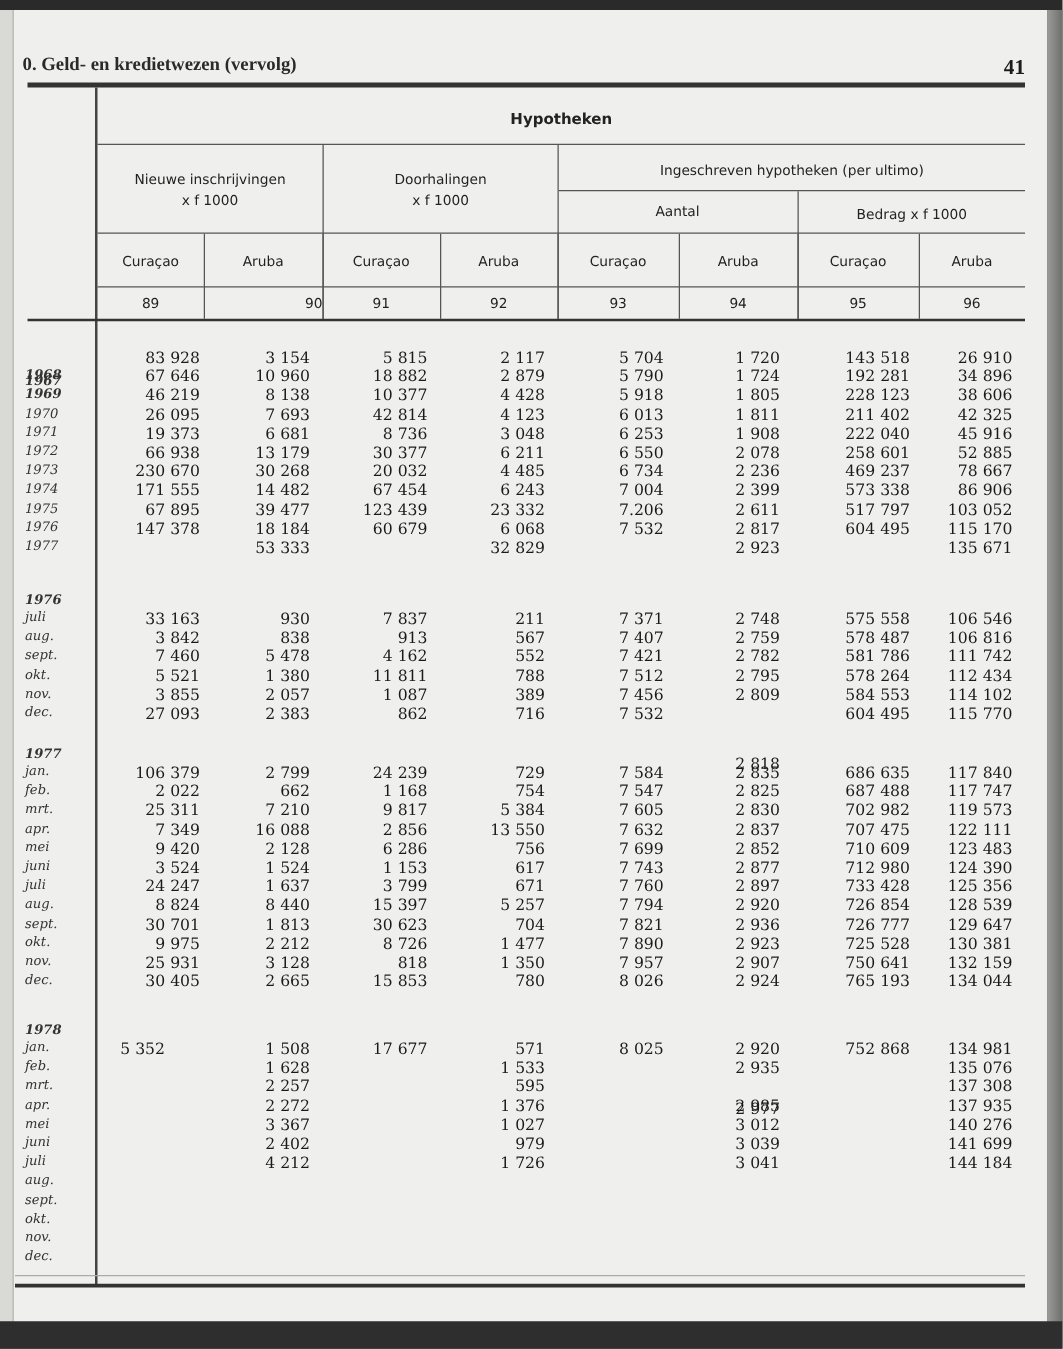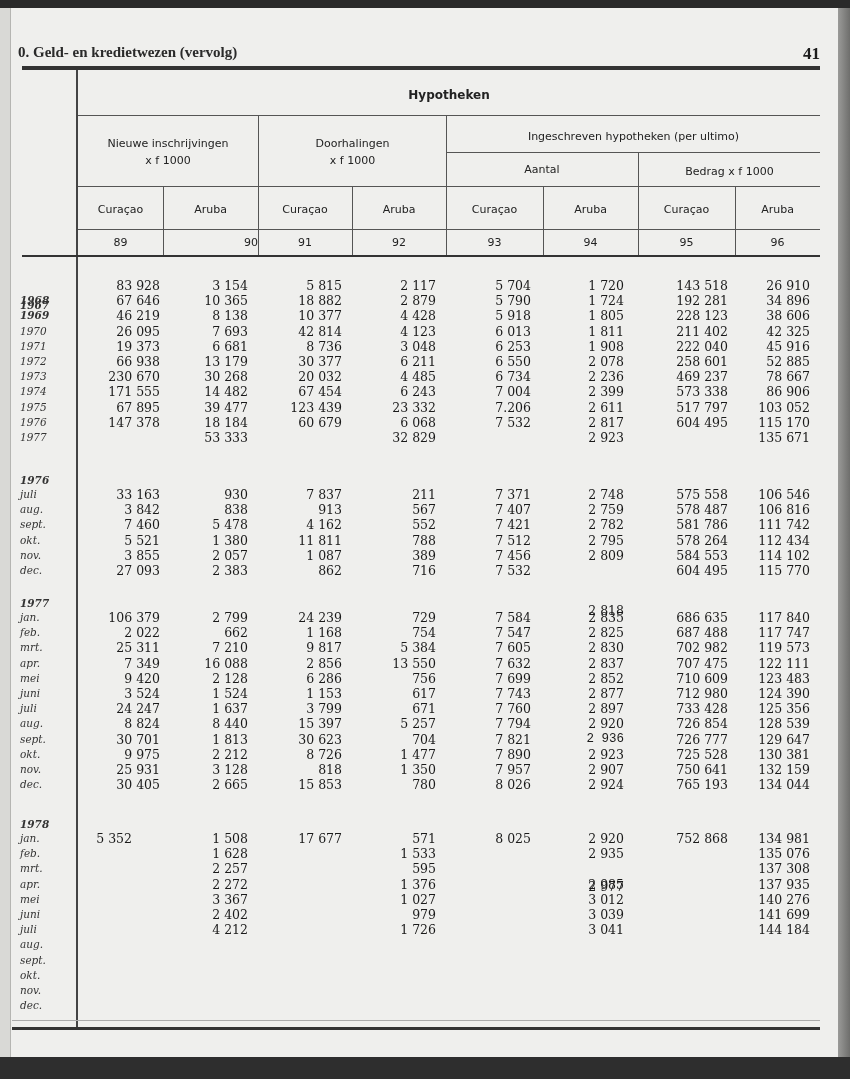--- a/index.html
+++ b/index.html
@@ -127,21 +127,21 @@
     <div class="cell" style="top: 278px; right: 690px;">83 928</div>
     <div class="cell" style="top: 278px; right: 602px;">3 154</div>
     <div class="cell" style="top: 278px; right: 508px;">5 815</div>
     <div class="cell" style="top: 278px; right: 414px;">2 117</div>
     <div class="cell" style="top: 278px; right: 319px;">5 704</div>
     <div class="cell" style="top: 278px; right: 226px;">1 720</div>
     <div class="cell" style="top: 278px; right: 122px;">143 518</div>
     <div class="cell" style="top: 278px; right: 40px;">26 910</div>
     <div class="rowlabel bold" style="top: 294.2px;">1968</div>
     <div class="cell" style="top: 293.2px; right: 690px;">67 646</div>
-    <div class="cell" style="top: 293.2px; right: 602px;">10 365</div>
+    <div class="cell" style="top: 293.2px; right: 602px;">10 960</div>
     <div class="cell" style="top: 293.2px; right: 508px;">18 882</div>
     <div class="cell" style="top: 293.2px; right: 414px;">2 879</div>
     <div class="cell" style="top: 293.2px; right: 319px;">5 790</div>
     <div class="cell" style="top: 293.2px; right: 226px;">1 724</div>
     <div class="cell" style="top: 293.2px; right: 122px;">192 281</div>
     <div class="cell" style="top: 293.2px; right: 40px;">34 896</div>
     <div class="rowlabel bold" style="top: 309.4px;">1969</div>
     <div class="cell" style="top: 308.4px; right: 690px;">46 219</div>
     <div class="cell" style="top: 308.4px; right: 602px;">8 138</div>
     <div class="cell" style="top: 308.4px; right: 508px;">10 377</div>
@@ -349,21 +349,21 @@
     <div class="cell" style="top: 716.4px; right: 319px;">7 794</div>
     <div class="cell" style="top: 716.4px; right: 226px;">2 920</div>
     <div class="cell" style="top: 716.4px; right: 122px;">726 854</div>
     <div class="cell" style="top: 716.4px; right: 40px;">128 539</div>
     <div class="rowlabel" style="top: 732.6px;">sept.</div>
     <div class="cell" style="top: 731.6px; right: 690px;">30 701</div>
     <div class="cell" style="top: 731.6px; right: 602px;">1 813</div>
     <div class="cell" style="top: 731.6px; right: 508px;">30 623</div>
     <div class="cell" style="top: 731.6px; right: 414px;">704</div>
     <div class="cell" style="top: 731.6px; right: 319px;">7 821</div>
-    <div class="cell" style="top: 731.6px; right: 226px; font-family: Liberation Mono, monospace;">2 936</div>
+    <div class="cell" style="top: 731.6px; right: 226px;">2 936</div>
     <div class="cell" style="top: 731.6px; right: 122px;">726 777</div>
     <div class="cell" style="top: 731.6px; right: 40px;">129 647</div>
     <div class="rowlabel" style="top: 747.8px;">okt.</div>
     <div class="cell" style="top: 746.8px; right: 690px;">9 975</div>
     <div class="cell" style="top: 746.8px; right: 602px;">2 212</div>
     <div class="cell" style="top: 746.8px; right: 508px;">8 726</div>
     <div class="cell" style="top: 746.8px; right: 414px;">1 477</div>
     <div class="cell" style="top: 746.8px; right: 319px;">7 890</div>
     <div class="cell" style="top: 746.8px; right: 226px;">2 923</div>
     <div class="cell" style="top: 746.8px; right: 122px;">725 528</div>

